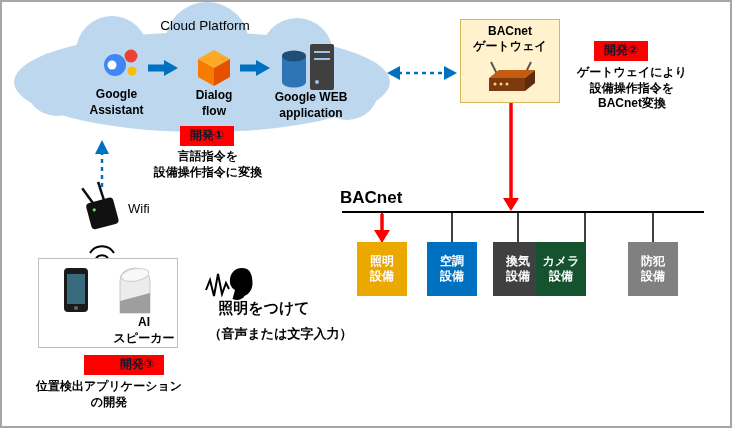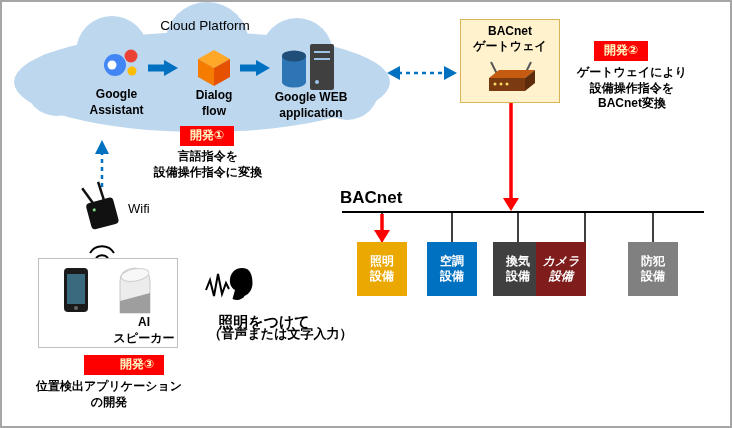--- a/index.html
+++ b/index.html
@@ -8,21 +8,21 @@
     border:2px solid #a6a6a6;box-sizing:border-box;overflow:hidden;
     font-family:"Liberation Sans","DejaVu Sans",sans-serif;color:#000;
   }
   .abs{position:absolute;}
   svg.layer{position:absolute;left:0;top:0;pointer-events:none;}
   .t{position:absolute;line-height:1.3;}
   .center{text-align:center;}
   .pre{white-space:pre-line;}
   .b{font-weight:bold;}
   .badge{
-    position:absolute;background:#ff0000;color:#fef9c3;font-weight:bold;
+    position:absolute;background:#ff0000;color:#0f172a;font-weight:bold;
     font-size:12px;padding:2px 10px;line-height:1.3;text-align:center;
   }
   .gateway-box{
     position:absolute;left:458px;top:17px;width:100px;height:84px;
     background:#fff2cc;border:1px solid #d6b656;box-sizing:border-box;
   }
   .gw-label{position:absolute;left:0;top:4px;width:100%;text-align:center;
     font-weight:bold;font-size:12px;white-space:pre-line;}
   .devices-box{
     position:absolute;left:36px;top:256px;width:140px;height:90px;
@@ -173,21 +173,21 @@
 設備</span>
   </div>
   <div class="equip" style="left: 425px; background: rgb(0, 112, 192);">
     <span>空調
 設備</span>
   </div>
   <div class="equip" style="left: 491px; background: #404040;">
     <span>換気
 設備</span>
   </div>
-  <div class="equip" style="left: 534px; background: #7f1d1d; font-style: italic;">
+  <div class="equip" style="left: 534px; background: #14532d;">
     <span>カメラ
 設備</span>
   </div>
   <div class="equip" style="left: 626px; background: rgb(128, 128, 128);">
     <span>防犯
 設備</span>
   </div>
 
   <div class="devices-box">
     <svg class="abs" style="left:24px;top:8px;" width="26" height="46">
@@ -201,16 +201,16 @@
       <polygon points="3,38 33,30 33,50 3,50" fill="#9E9E9E"></polygon>
     </svg>
     <div class="t center pre b" style="left:72px;top:56px;width:66px;font-size:12px;">AI
 スピーカー</div>
   </div>
 
   <div class="badge" style="left:82px;top:353px;padding-left:36px;">開発③</div>
   <div class="t center pre b" style="left:18px;top:377px;width:178px;font-size:12px;">位置検出アプリケーション
 の開発</div>
 
-  <div class="t center b" style="left:192px;top:310px;width:140px;font-size:15px;">照明をつけて</div>
+  <div class="t center b" style="left:192px;top:296px;width:140px;font-size:15px;">照明をつけて</div>
   <div class="t center b" style="left:196px;top:324px;width:165px;font-size:13px;">（音声または文字入力）</div>
 
 </div>
 
 </body></html>

